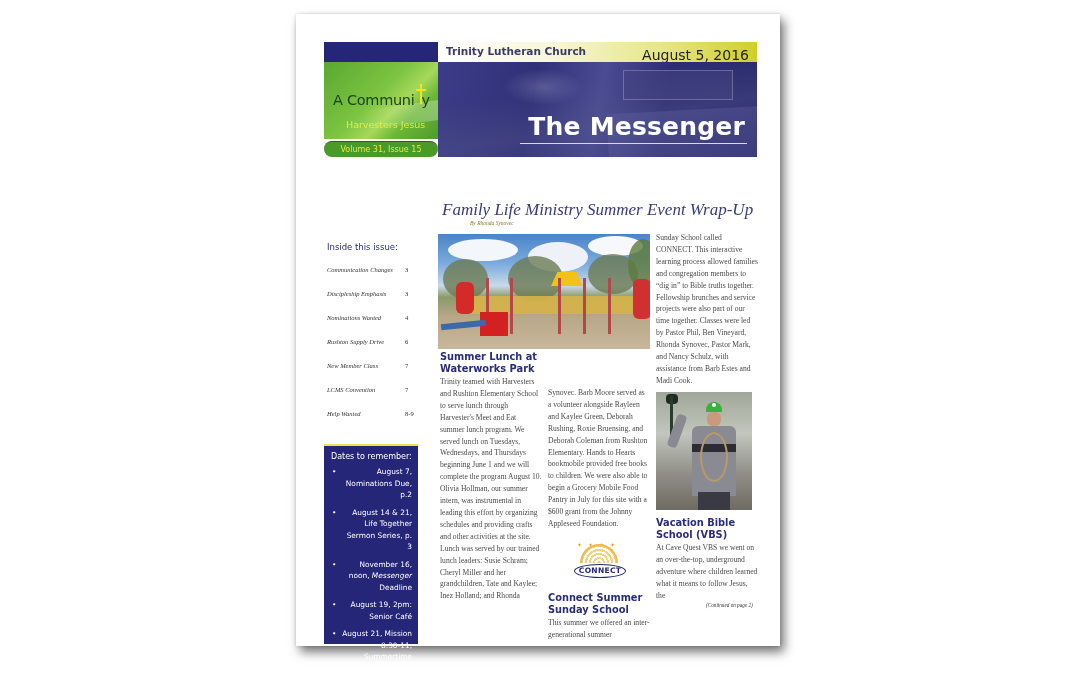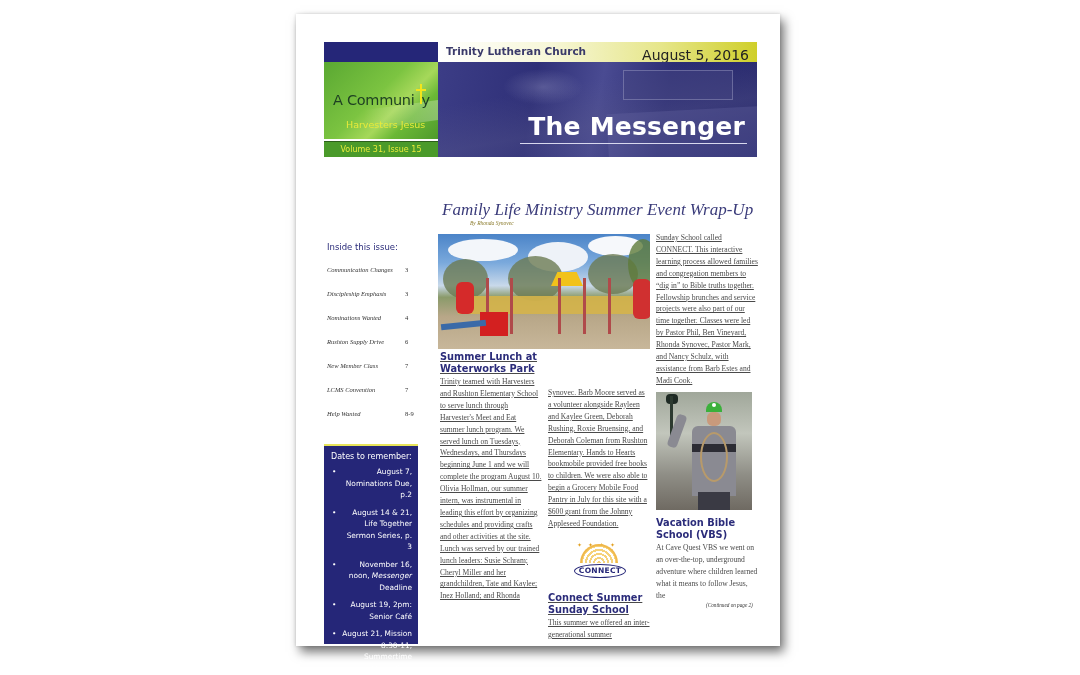--- a/index.html
+++ b/index.html
@@ -36,21 +36,21 @@
   .logo-cross::before { content:""; position:absolute; left:4px; top:0; width:2px; height:20px; background:#f4e51a; }
   .logo-cross::after { content:""; position:absolute; left:0; top:5px; width:10px; height:2px; background:#f4e51a; }
   .logo-following {
     position:absolute; left:22px; top:57px;
     font-family:"DejaVu Sans", sans-serif; font-size:9.5px; color:#e8ea3a; white-space:nowrap;
   }
   .mast-volume {
     position:absolute; left:0; top:99px; width:114px; height:16px; background:#4a9a2a;
     border-top:1px solid #2c5f1a;
     font-family:"DejaVu Sans", sans-serif; font-size:8px; color:#e8ea3a;
-    text-align:center; line-height:15px;
+    text-align:center; line-height:15px;border-radius:8px;
   }
   .mast-band {
     position:absolute; left:114px; top:0; width:319px; height:20px;
     background:linear-gradient(90deg, #ffffff 0%, #f7f7d8 35%, #e6e68a 70%, #cfcf2a 100%);
   }
   .mast-church {
     position:absolute; left:8px; top:3px; font-family:"DejaVu Sans", sans-serif;
     font-size:10.5px; color:#3a3a6a; white-space:nowrap;font-weight:bold;
   }
   .mast-date {
@@ -110,21 +110,21 @@
   
   .headline {
     position:absolute; left:146px; top:186px; white-space:nowrap;
     font-family:"Liberation Serif", serif; font-style:italic; font-size:17px; color:#3a3b7a;
   }
   .byline {
     position:absolute; left:174px; top:206px; white-space:nowrap;
     font-family:"Liberation Serif", serif; font-style:italic; font-size:5.5px; color:#8a7a2a;
   }
 
-  .col { position:absolute; width:102px; font-size:7.6px; line-height:11.9px; color:#4a4a4a; font-family:"Liberation Serif", serif;text-decoration:underline; }
+  .col { position:absolute; width:102px; font-size:7.6px; line-height:11.9px; color:#4a4a4a; font-family:"Liberation Serif", serif; }
   .col1 { left:144px; top:337px; }
   .col2 { left:252px; top:337px;margin-top:36px; }
   .col3 { left:360px; top:218px; }
 
   .col h2, .sub-h {
     font-family:"DejaVu Sans", sans-serif; font-weight:bold; color:#2b2c7a;
     font-size:9.8px; line-height:12px; margin-bottom:1px;
   }
 
   .photo-playground {

